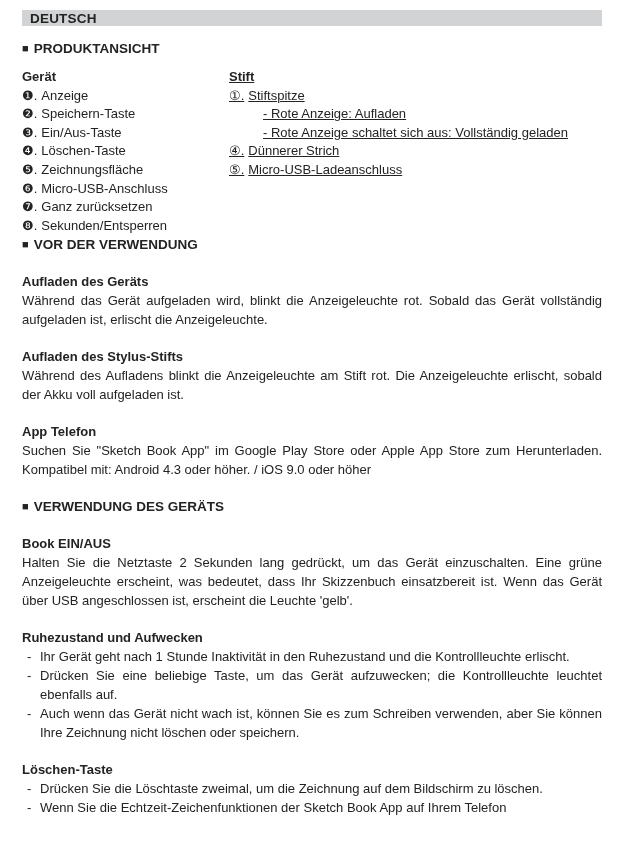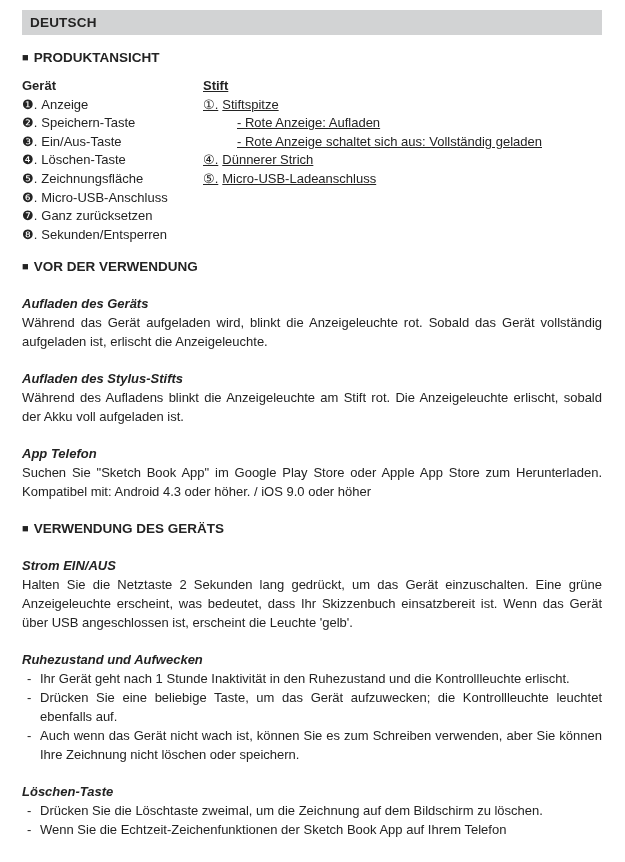--- a/index.html
+++ b/index.html
@@ -9,21 +9,21 @@
     color: #232323;
     font-family: "Liberation Sans", sans-serif;
     font-size: 13px;
     line-height: 19px;
     overflow: hidden;
   }
   .page { padding: 10px 23px 0 22px; box-sizing: border-box; }
 
   
   .lang-bar {
-    height: 25px;
+    height: 16px;
     background: #d2d3d4;
     display: flex;
     align-items: center;
     padding-left: 8px;
     font-weight: 700;
     font-size: 13.5px;
     letter-spacing: 0.2px;
     margin-bottom: 13px;
   }
 
@@ -35,31 +35,31 @@
     white-space: nowrap;
   }
   .section-title .sq {
     font-size: 11px;
     margin-right: 5px;
     position: relative; top: -1px;
   }
   .section-title.tight { margin-bottom: 9px; }
 
   
-  .columns { display: flex; margin-bottom: 13px; line-height: 18.6px; }
+  .columns { display: flex; line-height: 18.6px; gap: 26px; }
   .col-device { width: 181px; flex: none; }
   .col-pen { flex: 1; text-decoration: underline; }
   .col-heading { font-weight: 700; }
   .pv-item { white-space: nowrap; }
   .pv-item .marker { margin-right: 4px; }
   .pv-item.sub { padding-left: 34px; }
 
   
   .block { margin-bottom: 18px; }
-  .block-heading { font-weight: 700; font-style: italic; }
+  .block-heading { font-weight: 700; }
   .para { text-align: justify; hyphens: manual; -webkit-hyphens: manual; }
 
   
   .dash-item { display: flex; }
   .dash-marker { flex: none; width: 13px; margin-left: 5px; }
   .dash-text { flex: 1; text-align: justify; }
 </style>
 </head>
 <body>
 
@@ -112,21 +112,21 @@
   <div class="block">
     <div class="block-heading">App Telefon</div>
     <div class="para">Suchen Sie "Sketch Book App" im Google Play Store oder Apple App Store zum Herunter­laden. Kompatibel mit: Android 4.3 oder höher. / iOS 9.0 oder höher</div>
   </div>
 
   <div class="section-title">
     <span class="sq">■</span><span>VERWENDUNG DES GERÄTS</span>
   </div>
 
   <div class="block">
-    <div class="block-heading">Strom EIN/AUS</div>
+    <div class="block-heading">Book EIN/AUS</div>
     <div class="para">Halten Sie die Netztaste 2 Sekunden lang gedrückt, um das Gerät einzuschalten. Eine grüne Anzeigeleuchte erscheint, was bedeutet, dass Ihr Skizzenbuch einsatzbereit ist. Wenn das Gerät über USB angeschlossen ist, erscheint die Leuchte 'gelb'.</div>
   </div>
 
   <div class="block">
     <div class="block-heading">Ruhezustand und Aufwecken</div>
     <div class="dash-item">
       <span class="dash-marker">-</span>
       <span class="dash-text">Ihr Gerät geht nach 1 Stunde Inaktivität in den Ruhezustand und die Kontrollleuchte erlischt.</span>
     </div>
     <div class="dash-item">

